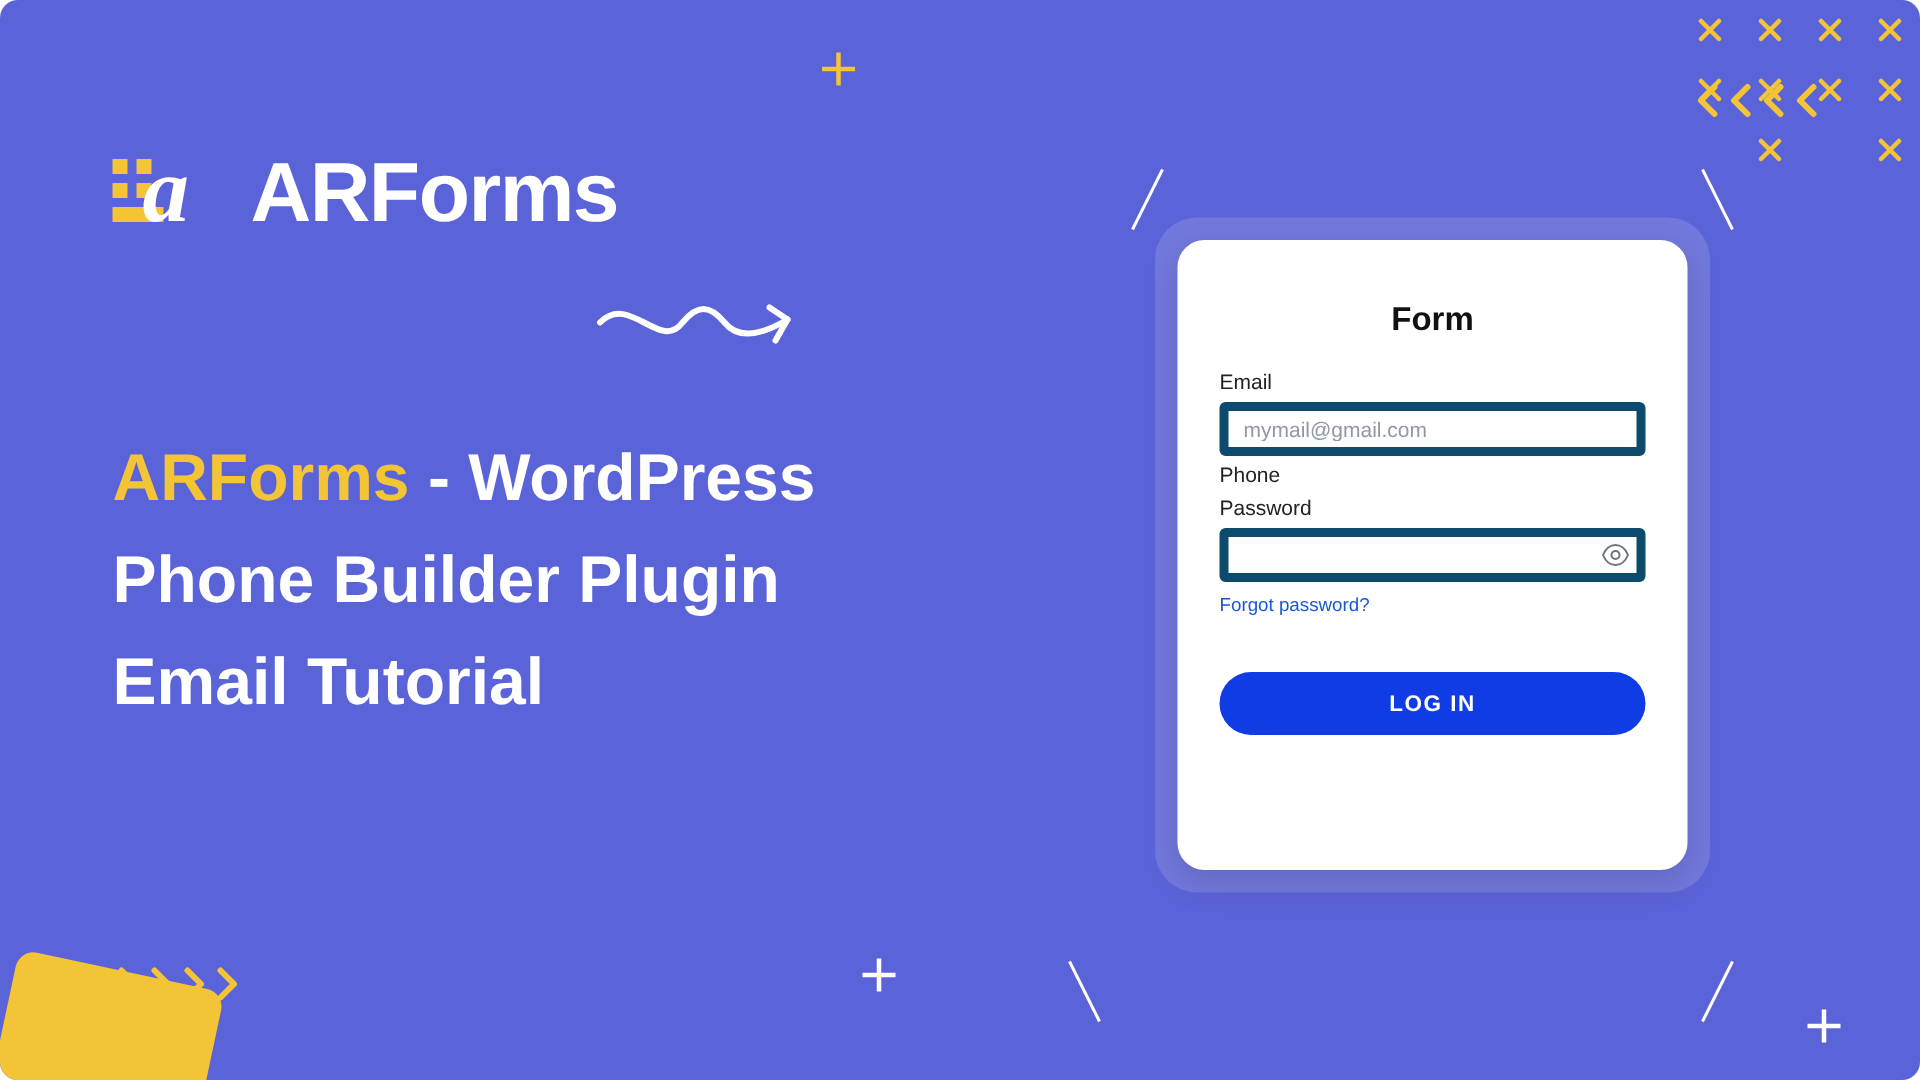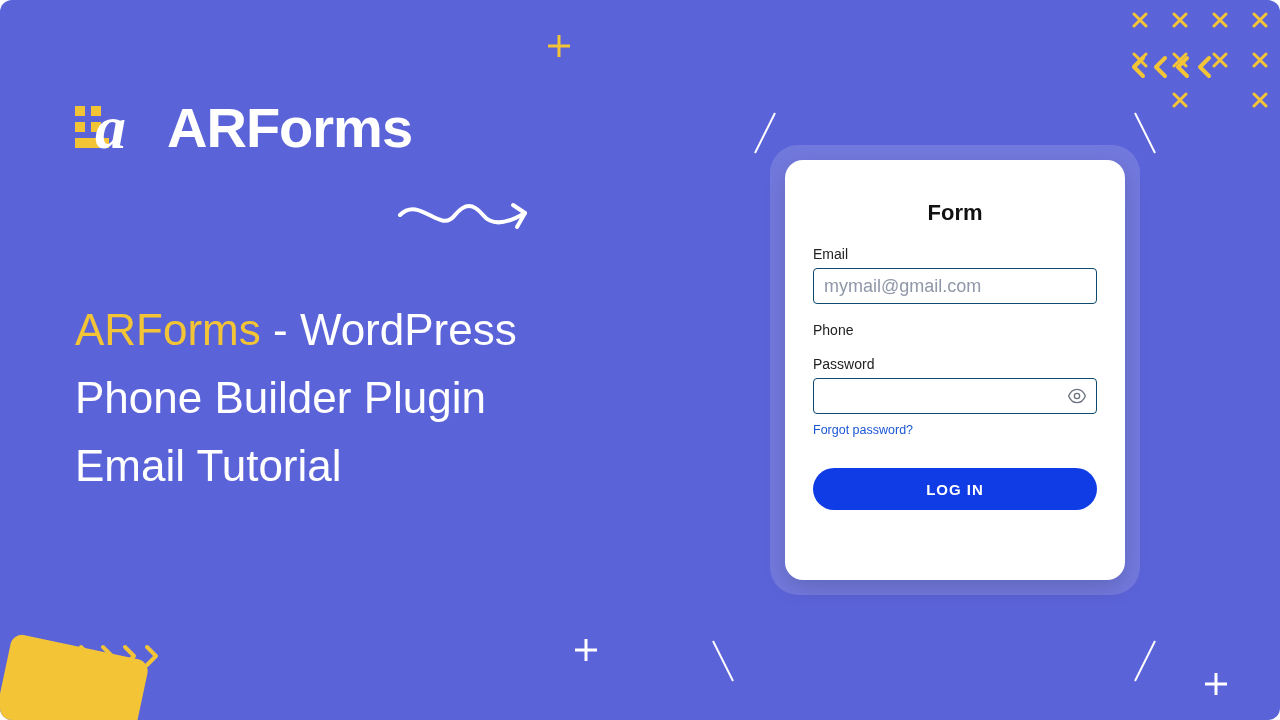--- a/index.html
+++ b/index.html
@@ -16,21 +16,21 @@
 .logo-dots {
   position:absolute; left:0; top:8px; display:grid; grid-template-columns: 10px 10px; grid-template-rows: 10px 10px 10px; gap:6px 6px;
 }
 .logo-dots span { width:10px; height:10px; background:#f3c536; }
 .logo-dots span.bar { width:34px; height:10px; }
 .logo-a {
   position:absolute; left:20px; top:-6px; font-family: Georgia, 'Times New Roman', serif; font-style: italic; font-size:62px; color:#fff; font-weight:700;
 }
 .logo-text { color:#fff; font-size:56px; font-weight:700; margin-left:8px; letter-spacing:-1px; }
 .heading {
-  position:absolute; left:75px; top:296px; width:540px; color:#fff; font-size:44px; font-weight:400; line-height:1.55;
+  position:absolute; left:75px; top:285px; width:540px; color:#fff; font-size:44px; font-weight:700; line-height:1.55;
 }
 .heading .hl { color:#f3c536; }
 .arrow {
   position:absolute; left:395px; top:195px; width:160px; height:50px;
 }
 .plus1 { position:absolute; left:545px; top:32px; }
 .plus2 { position:absolute; left:572px; top:636px; }
 .plus3 { position:absolute; right:50px; bottom:22px; }
 .plus-icon { width:28px; height:28px; stroke:#f3c536; stroke-width:3; fill:none; }
 .plus-icon.white { stroke:#fff; }
@@ -48,34 +48,34 @@
 .yellow-bump { position:absolute; left:0; bottom:-36px; width:140px; height:110px; background:#f3c536; border-radius:12px; transform:rotate(12deg); }
 
 .form-halo {
   position:absolute; left:770px; top:145px; width:370px; height:450px; border-radius:28px; background:rgba(255,255,255,0.14);
   display:flex; align-items:center; justify-content:center;
 }
 .form-card {
   width:340px; height:420px; background:#fff; border-radius:18px; padding:40px 28px 24px 28px; box-shadow:0 8px 22px rgba(0,0,0,.15);
 }
 .form-title { text-align:center; font-size:22px; font-weight:800; color:#111; margin-bottom:20px; }
-.fg { margin-bottom:18px; }
+.fg { margin-bottom:4px; }
 .lbl { font-size:14px; color:#222; margin-bottom:6px; display:block; }
 .inp {
-  width:100%; height:36px; border:1px solid #0c4a6e; border-radius:4px; padding:0 10px; font-size:18px; color:#a21caf; outline:none;
+  width:100%; height:36px; border:6px solid #0c4a6e; border-radius:4px; padding:0 10px; font-size:14px; color:#a21caf; outline:none;
 }
 .inp::placeholder { color:#8f97a8; }
 .pwd-wrap { position:relative; }
 .eye-btn {
   position:absolute; right:8px; top:50%; transform:translateY(-50%); width:24px; height:24px; border:none; background:transparent; cursor:pointer; display:flex; align-items:center; justify-content:center;
 }
 .forgot { text-align:left; margin-top:6px; }
 .forgot a { color:#1a57d6; font-size:12.5px; text-decoration:none; }
 .submit {
-  width:100%; height:42px; margin-top:12px; border:none; border-radius:26px; background:#103ce6; color:#fff; font-size:15px; font-weight:800; letter-spacing:1px; cursor:pointer;
+  width:100%; height:42px; margin-top:32px; border:none; border-radius:26px; background:#103ce6; color:#fff; font-size:15px; font-weight:800; letter-spacing:1px; cursor:pointer;
 }
 </style>
 </head>
 <body>
 
 <div class="canvas">
 
   <div class="x-grid">
     <span class="xmark">
         <svg viewBox="0 0 16 16">

